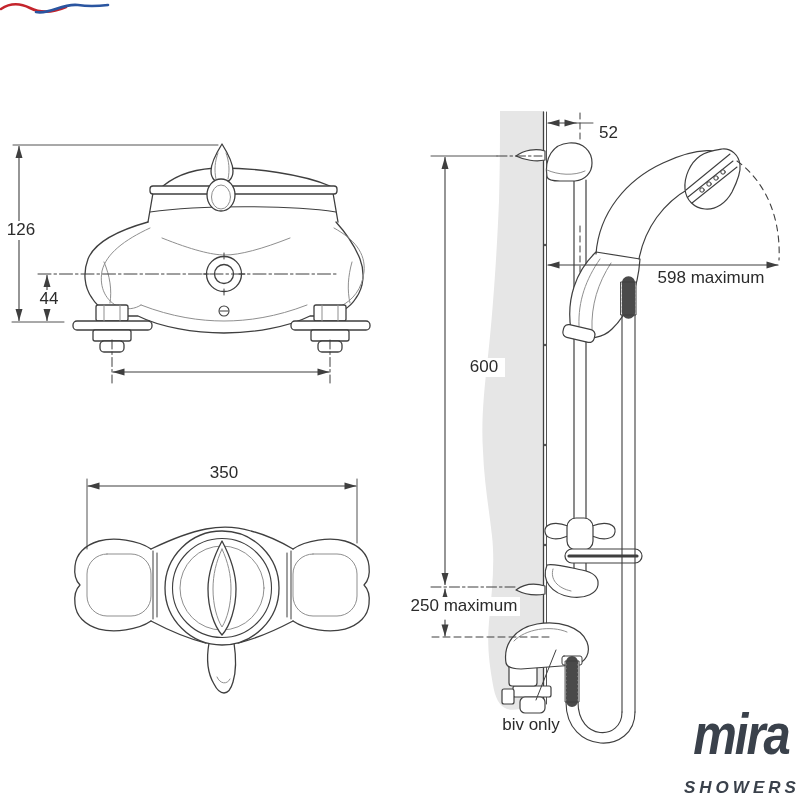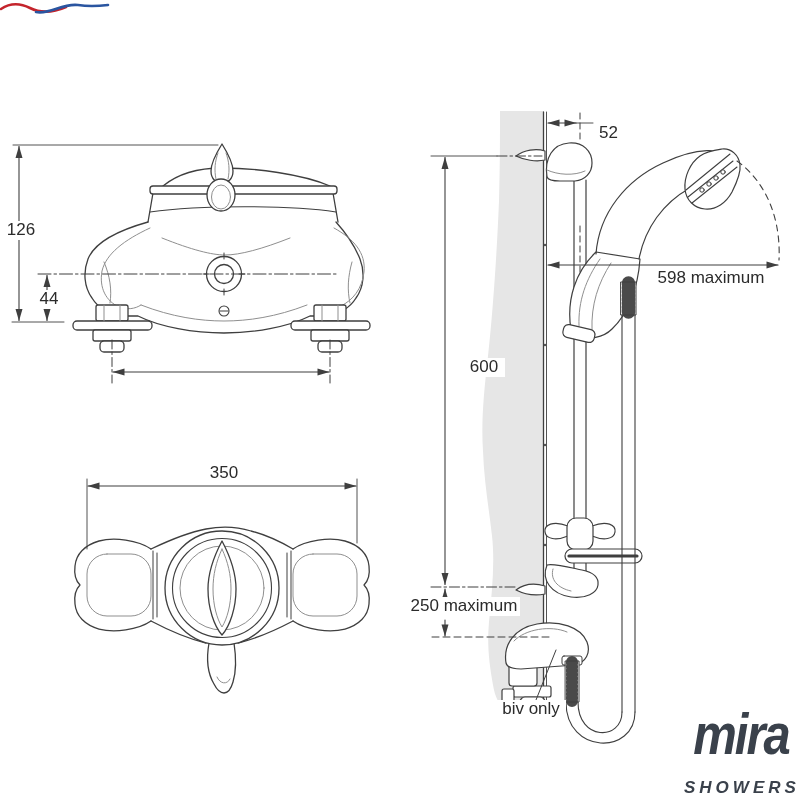--- a/index.html
+++ b/index.html
@@ -206,21 +206,21 @@
     </g>
   </svg>
 
   <span class="dim" style="left:2px;top:221px;width:34px;">126</span>
   <span class="dim" style="left:33px;top:290px;width:28px;">44</span>
   <span class="dim" style="left:192px;top:464px;width:60px;">350</span>
   <span class="dim left" style="left:597px;top:112px;width:36px;margin-top:12px;">52</span>
   <span class="dim" style="left:427px;top:358px;width:38px;margin-left:36px;">600</span>
   <span class="dim" style="left:650px;top:269px;width:118px;">598 maximum</span>
   <span class="dim" style="left:408px;top:597px;width:108px;">250 maximum</span>
-  <span class="dim" style="left:496px;top:700px;width:66px;">biv only</span>
+  <span class="dim" style="left:496px;top:716px;width:66px;">biv only</span>
 
   <div class="logo">
     <div class="brand">mira</div>
     <svg class="waves" viewBox="0 0 110 16">
       <path d="M1,9 C10,3 20,3 30,8 C40,13 52,13 66,7" fill="none" stroke="#c4242c" stroke-width="2.6" stroke-linecap="round"></path>
       <path d="M36,12 C50,15 62,3 78,5 C90,7 100,6 108,5" fill="none" stroke="#2a55a0" stroke-width="2.6" stroke-linecap="round"></path>
     </svg>
     <div class="tagline">SHOWERS</div>
   </div>
 

